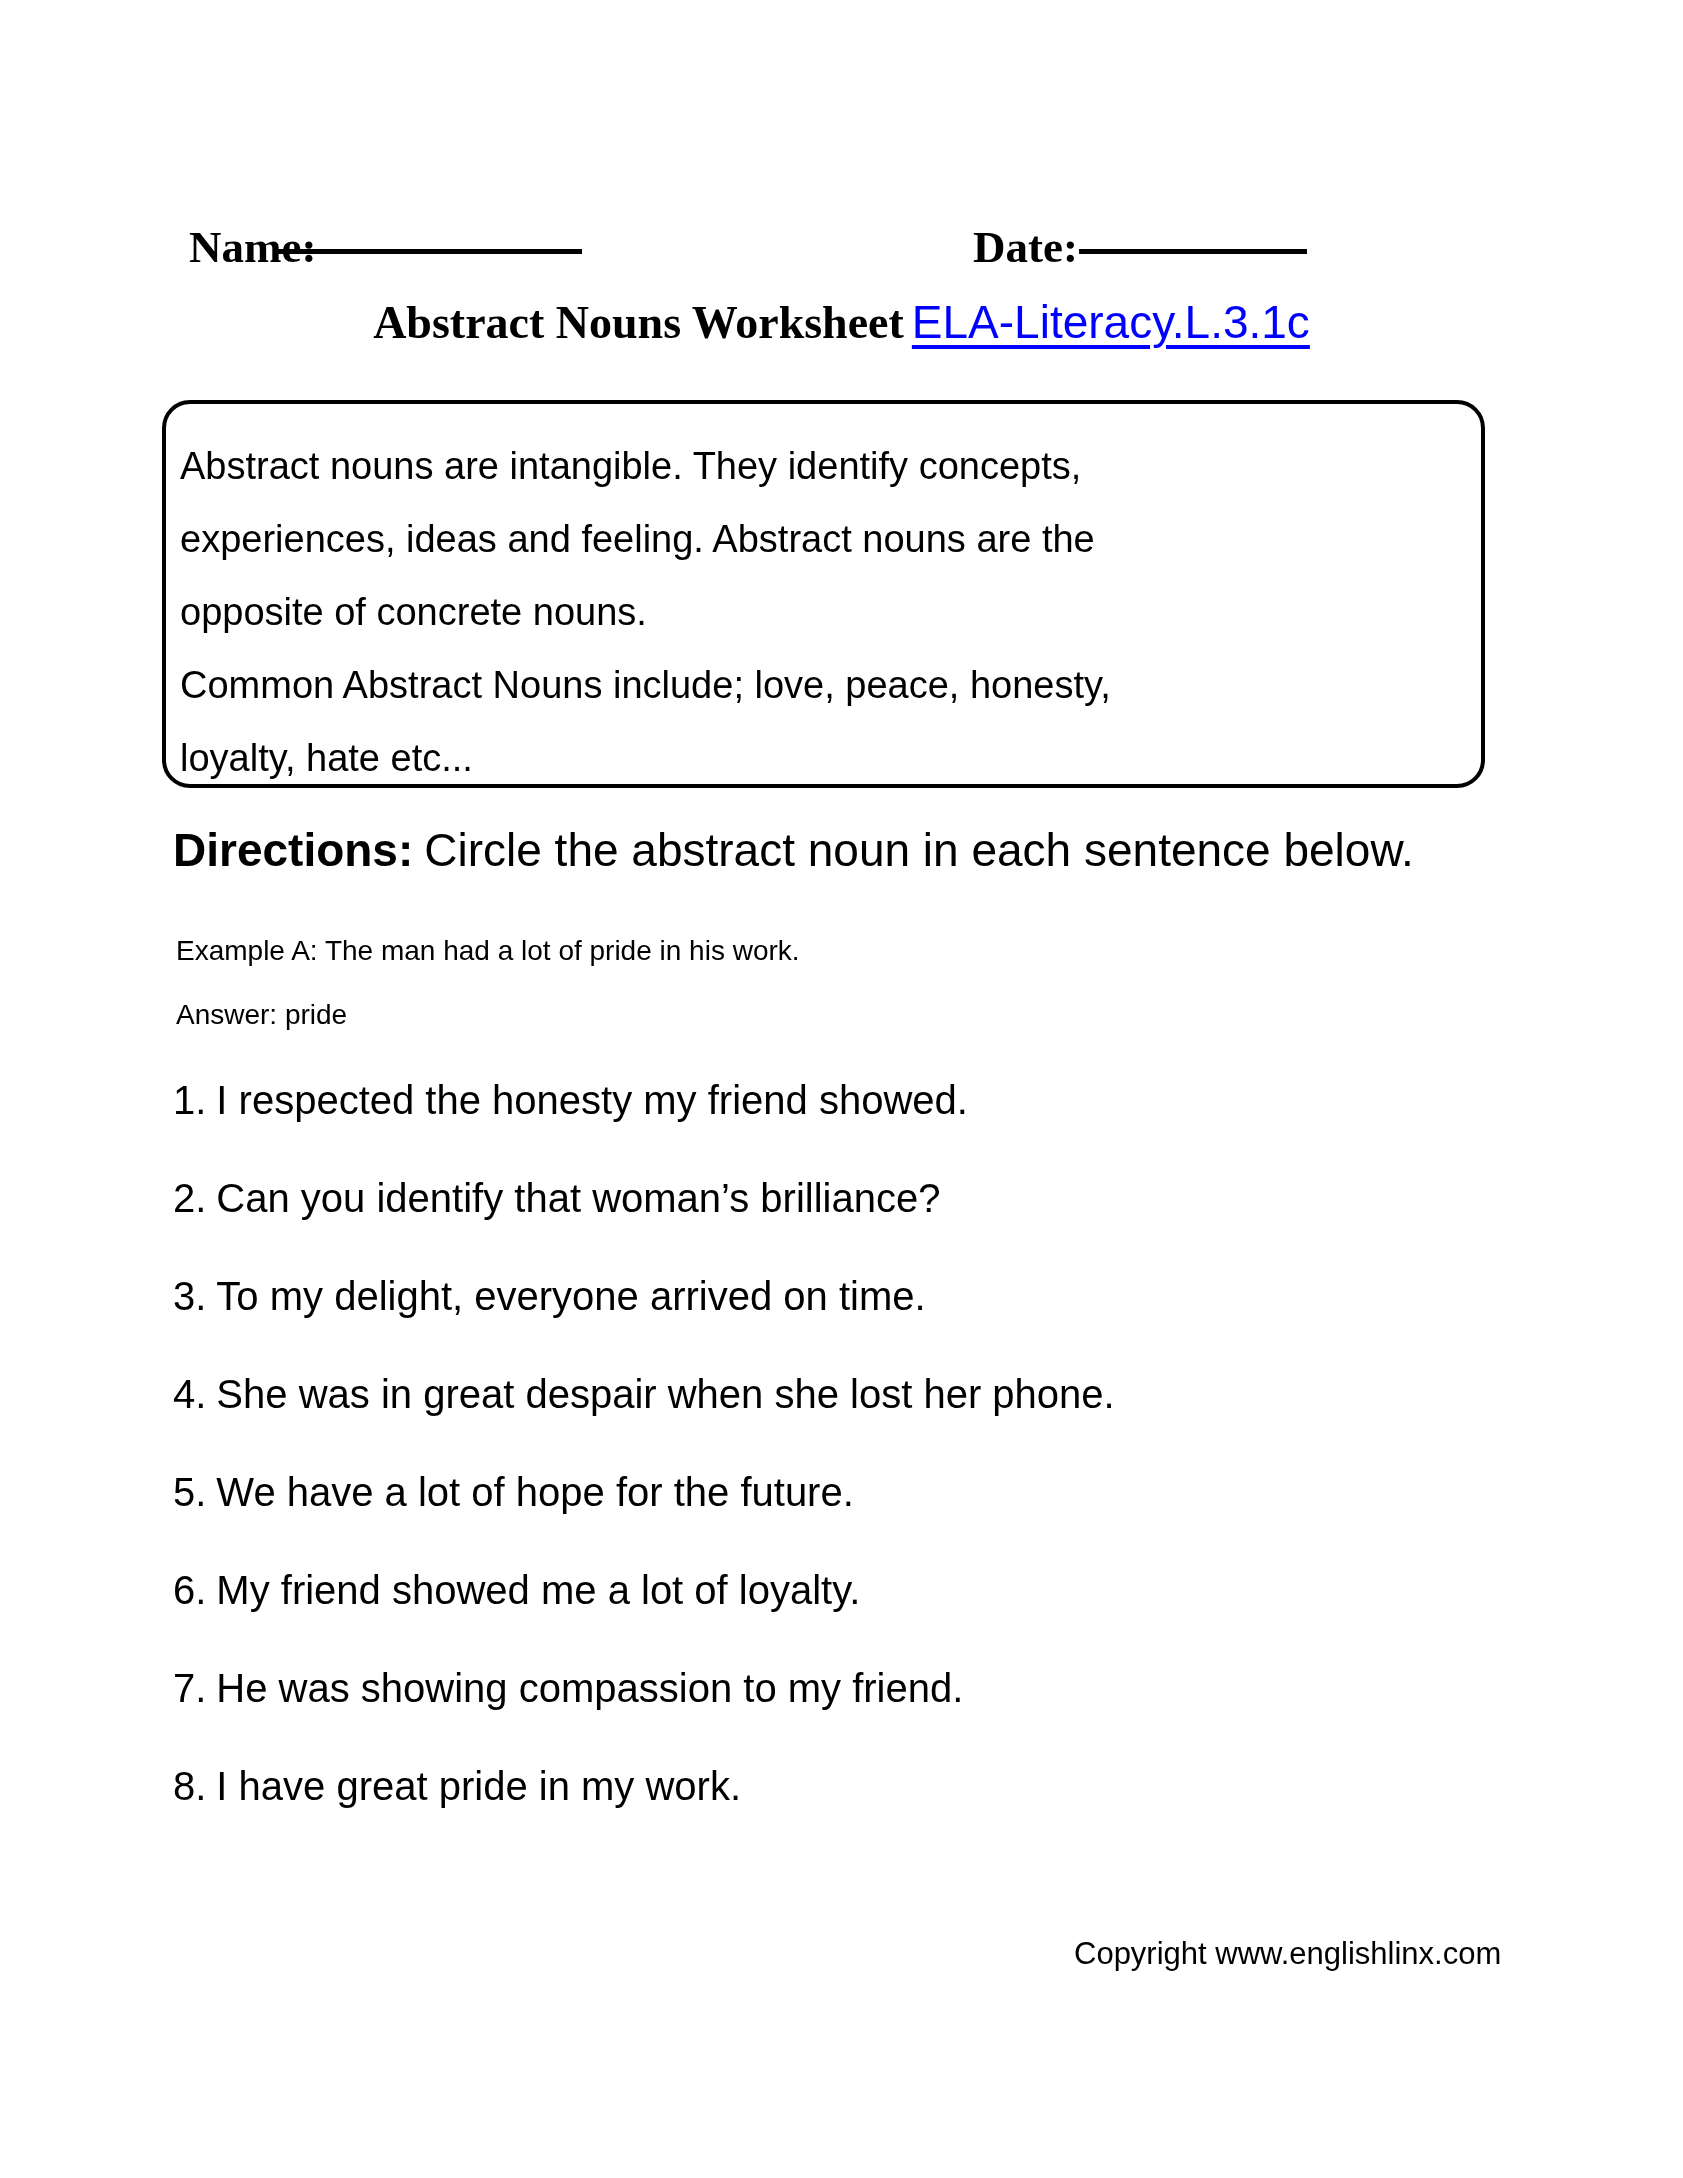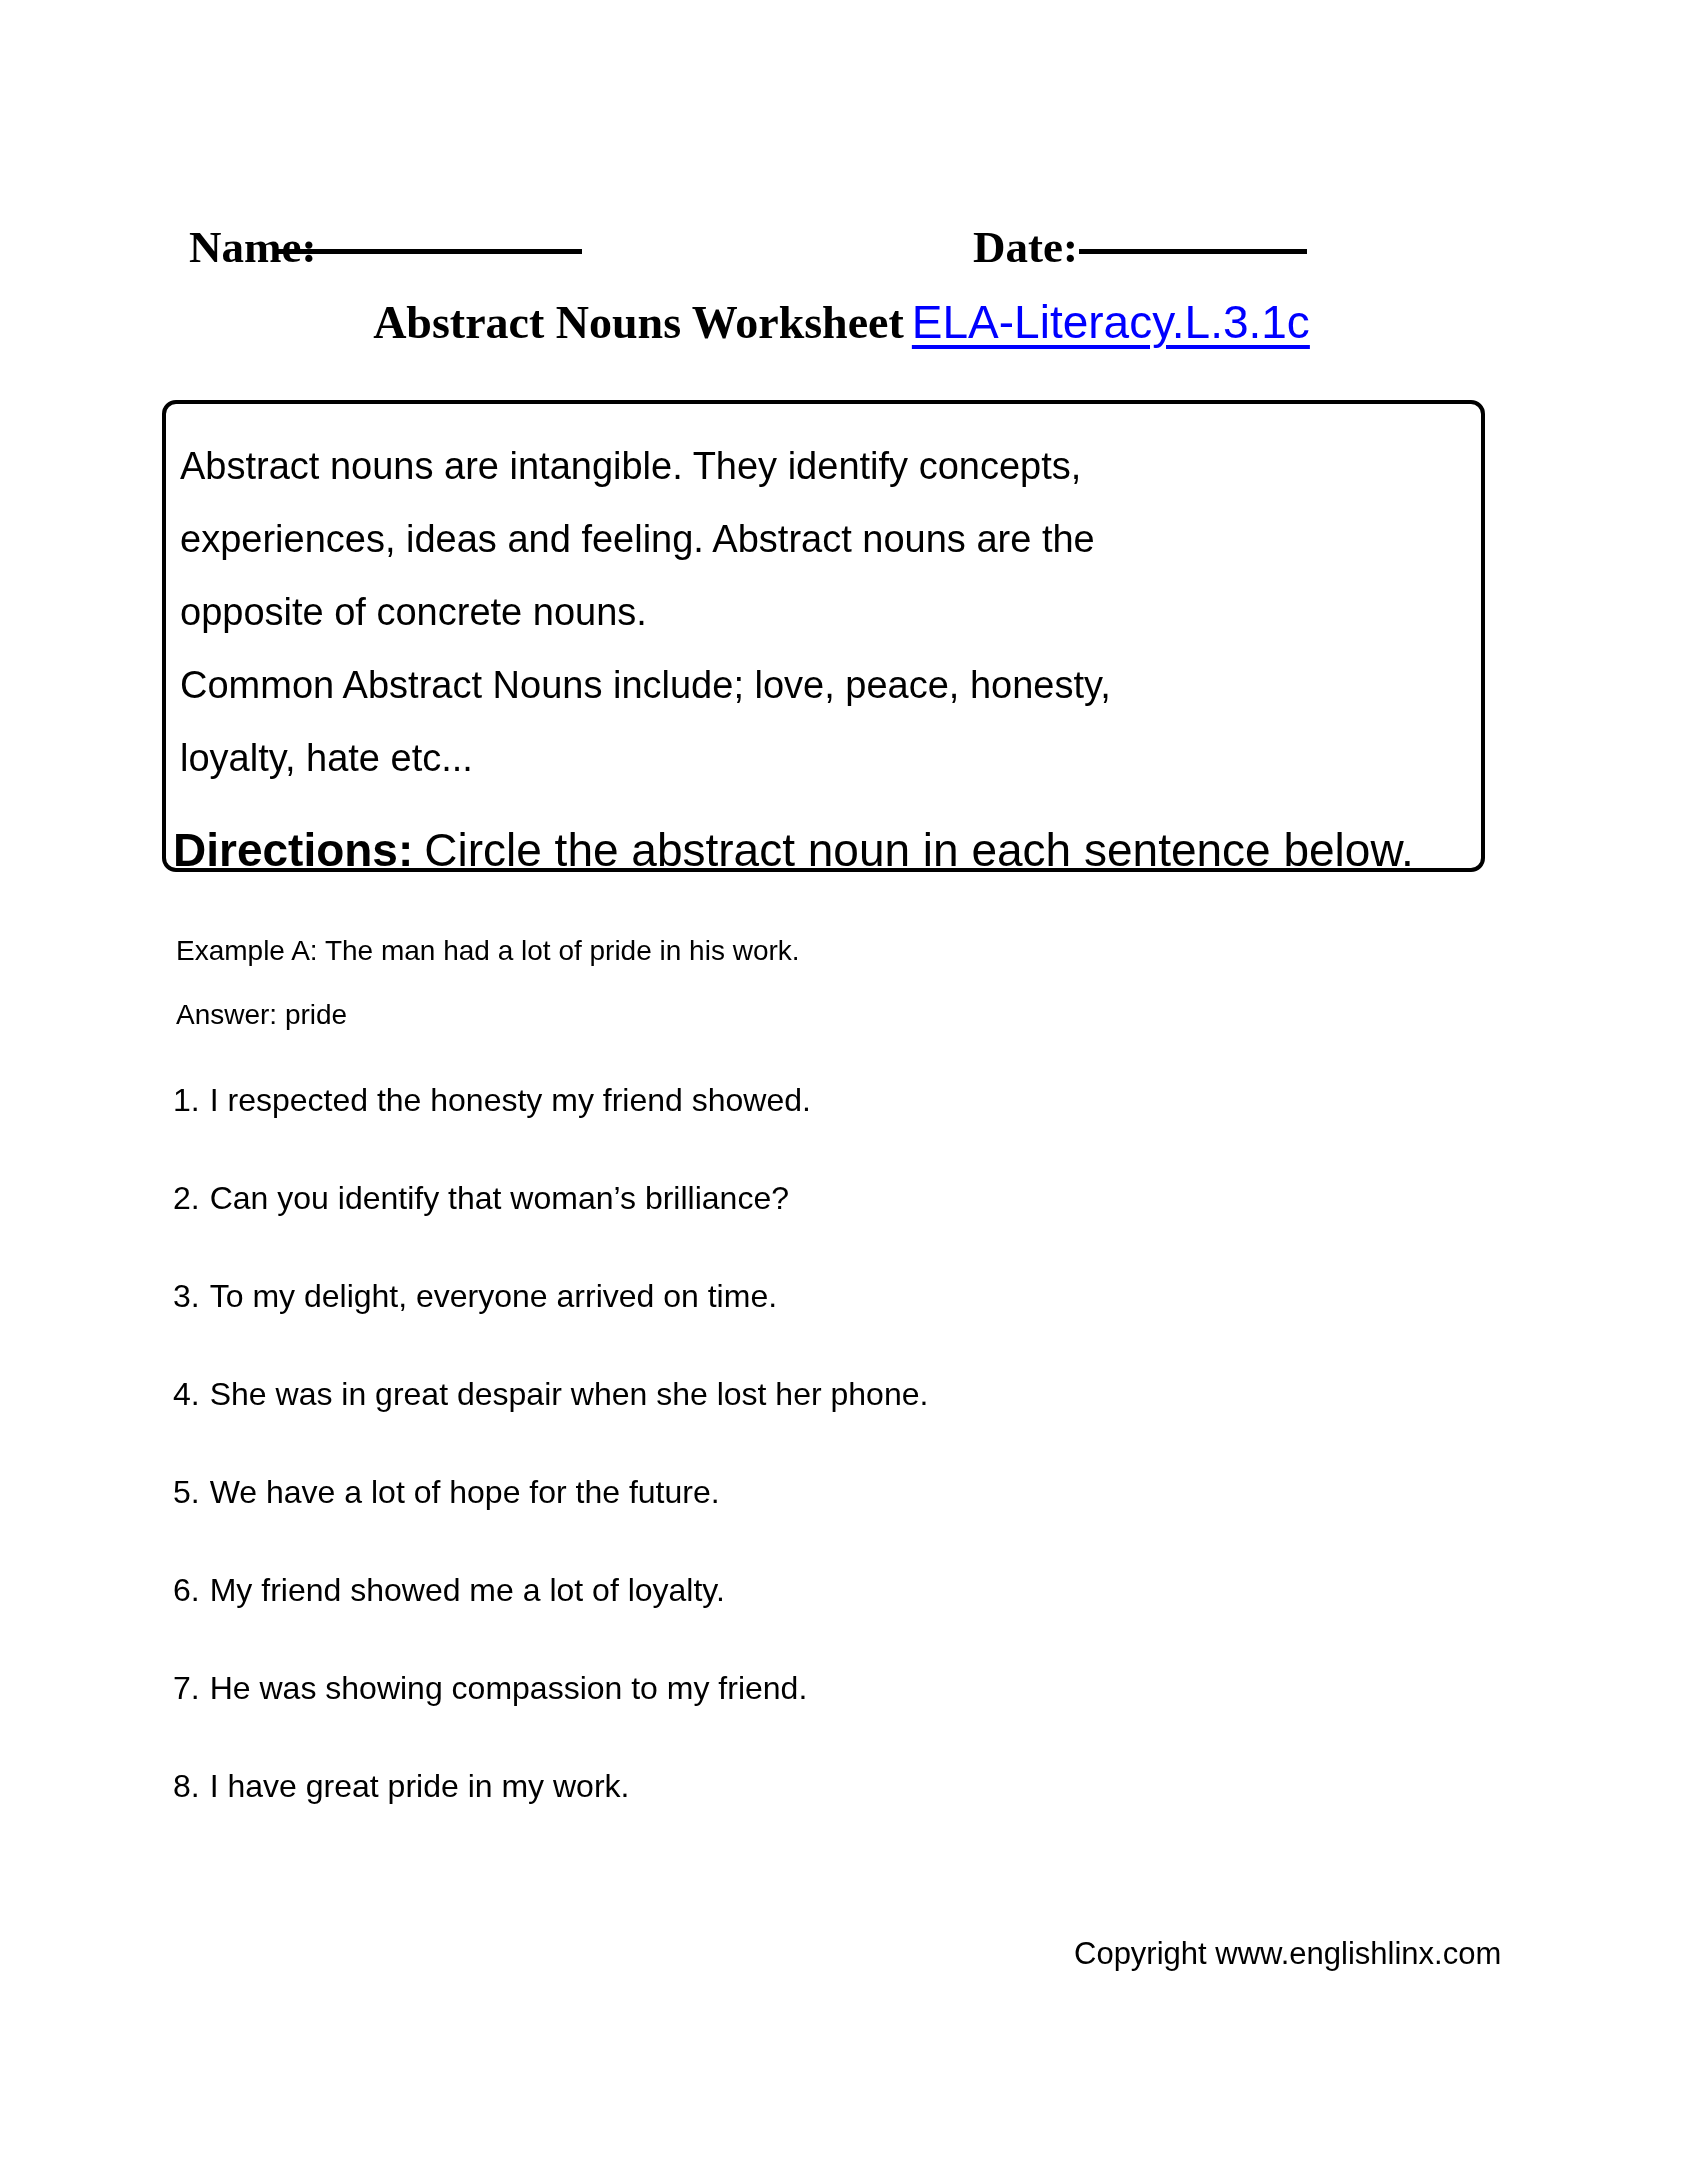--- a/index.html
+++ b/index.html
@@ -60,24 +60,24 @@
     margin-left: 8px;
     cursor: pointer;
   }
 
   
   .info-box {
     position: absolute;
     left: 162px;
     top: 400px;
     width: 1323px;
-    height: 472px;
+    height: 388px;
     box-sizing: border-box;
     border: 4px solid #000000;
-    border-radius: 14px;
+    border-radius: 28px;
     padding: 26px 30px 0 14px;
     overflow: hidden;
     font-size: 38px;
     line-height: 73px;
     white-space: nowrap;
   }
 
   
   .directions {
     position: absolute;
@@ -106,21 +106,21 @@
   .questions {
     position: absolute;
     left: 173px;
     top: 1079px;
     margin: 0;
     padding: 0;
     list-style: none;
     display: flex;
     flex-direction: column;
     gap: 55px;
-    font-size: 32px;
+    font-size: 40px;
     line-height: 43px;
     white-space: nowrap;
   }
   .question .q-number { margin-right: 10px; }
 
   
   .copyright {
     position: absolute;
     left: 1074px;
     top: 1936px;

